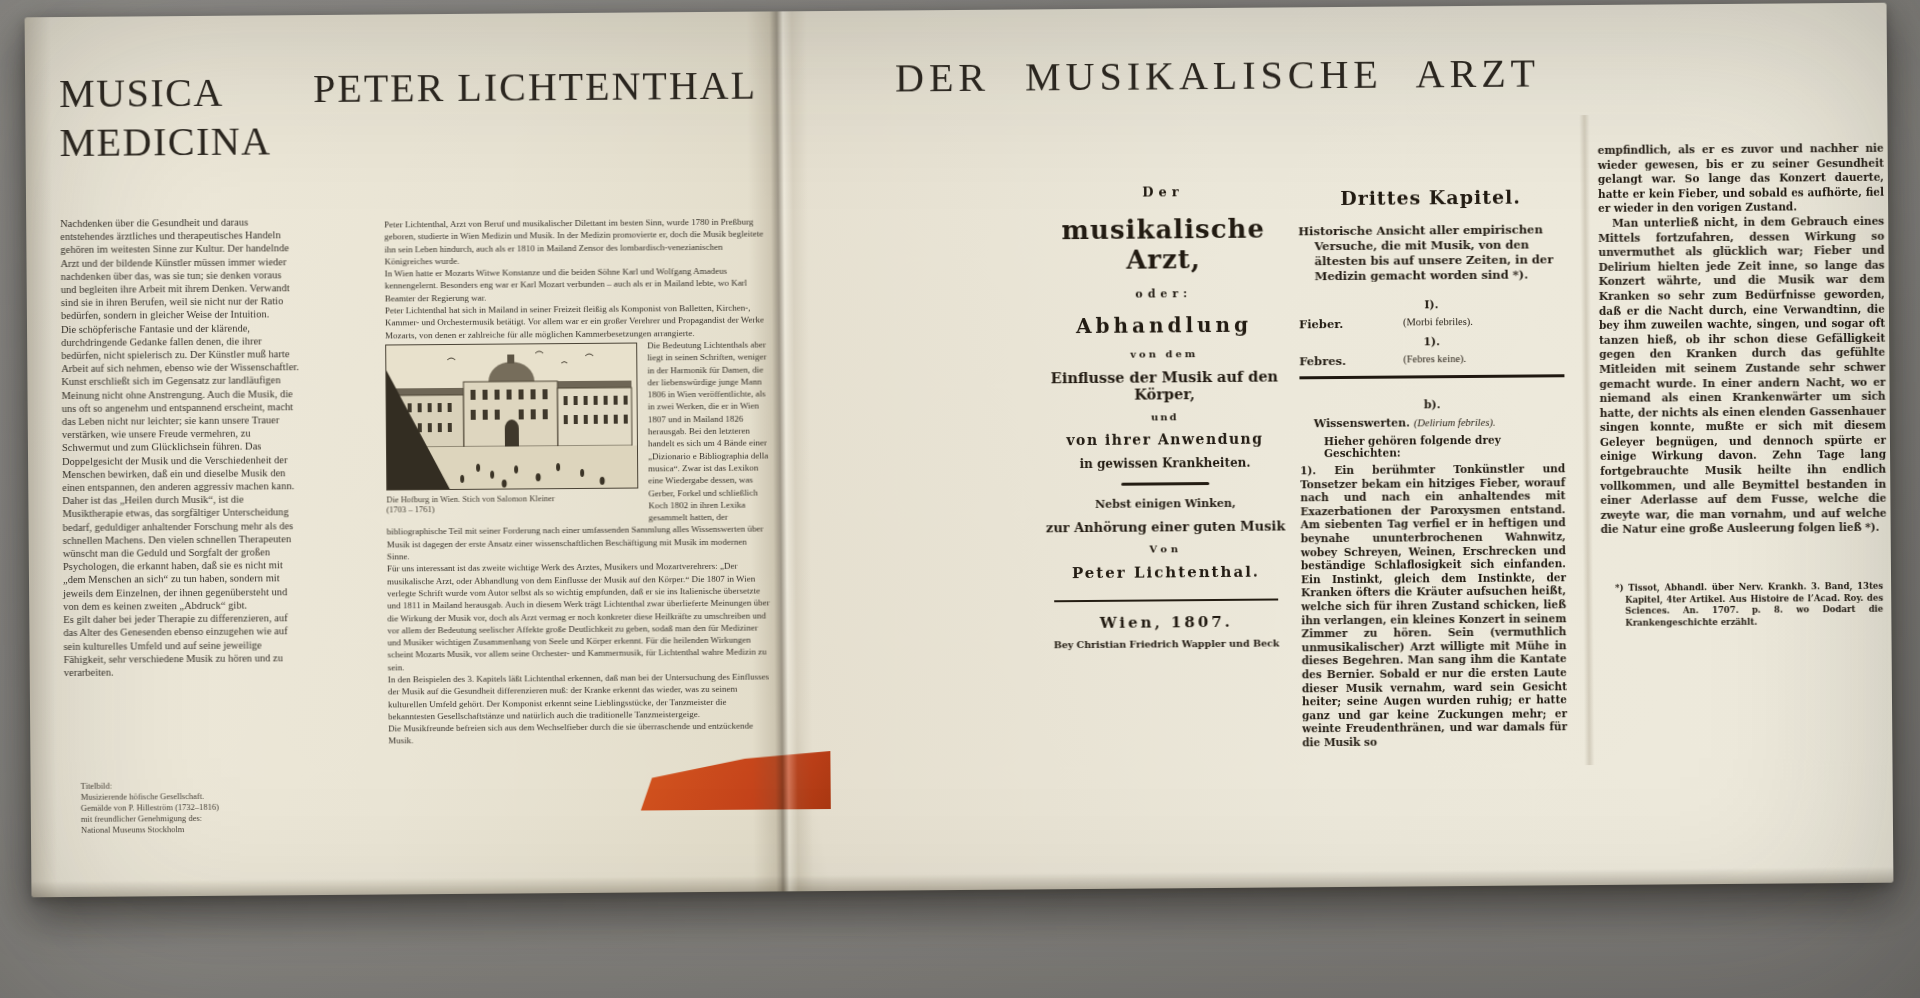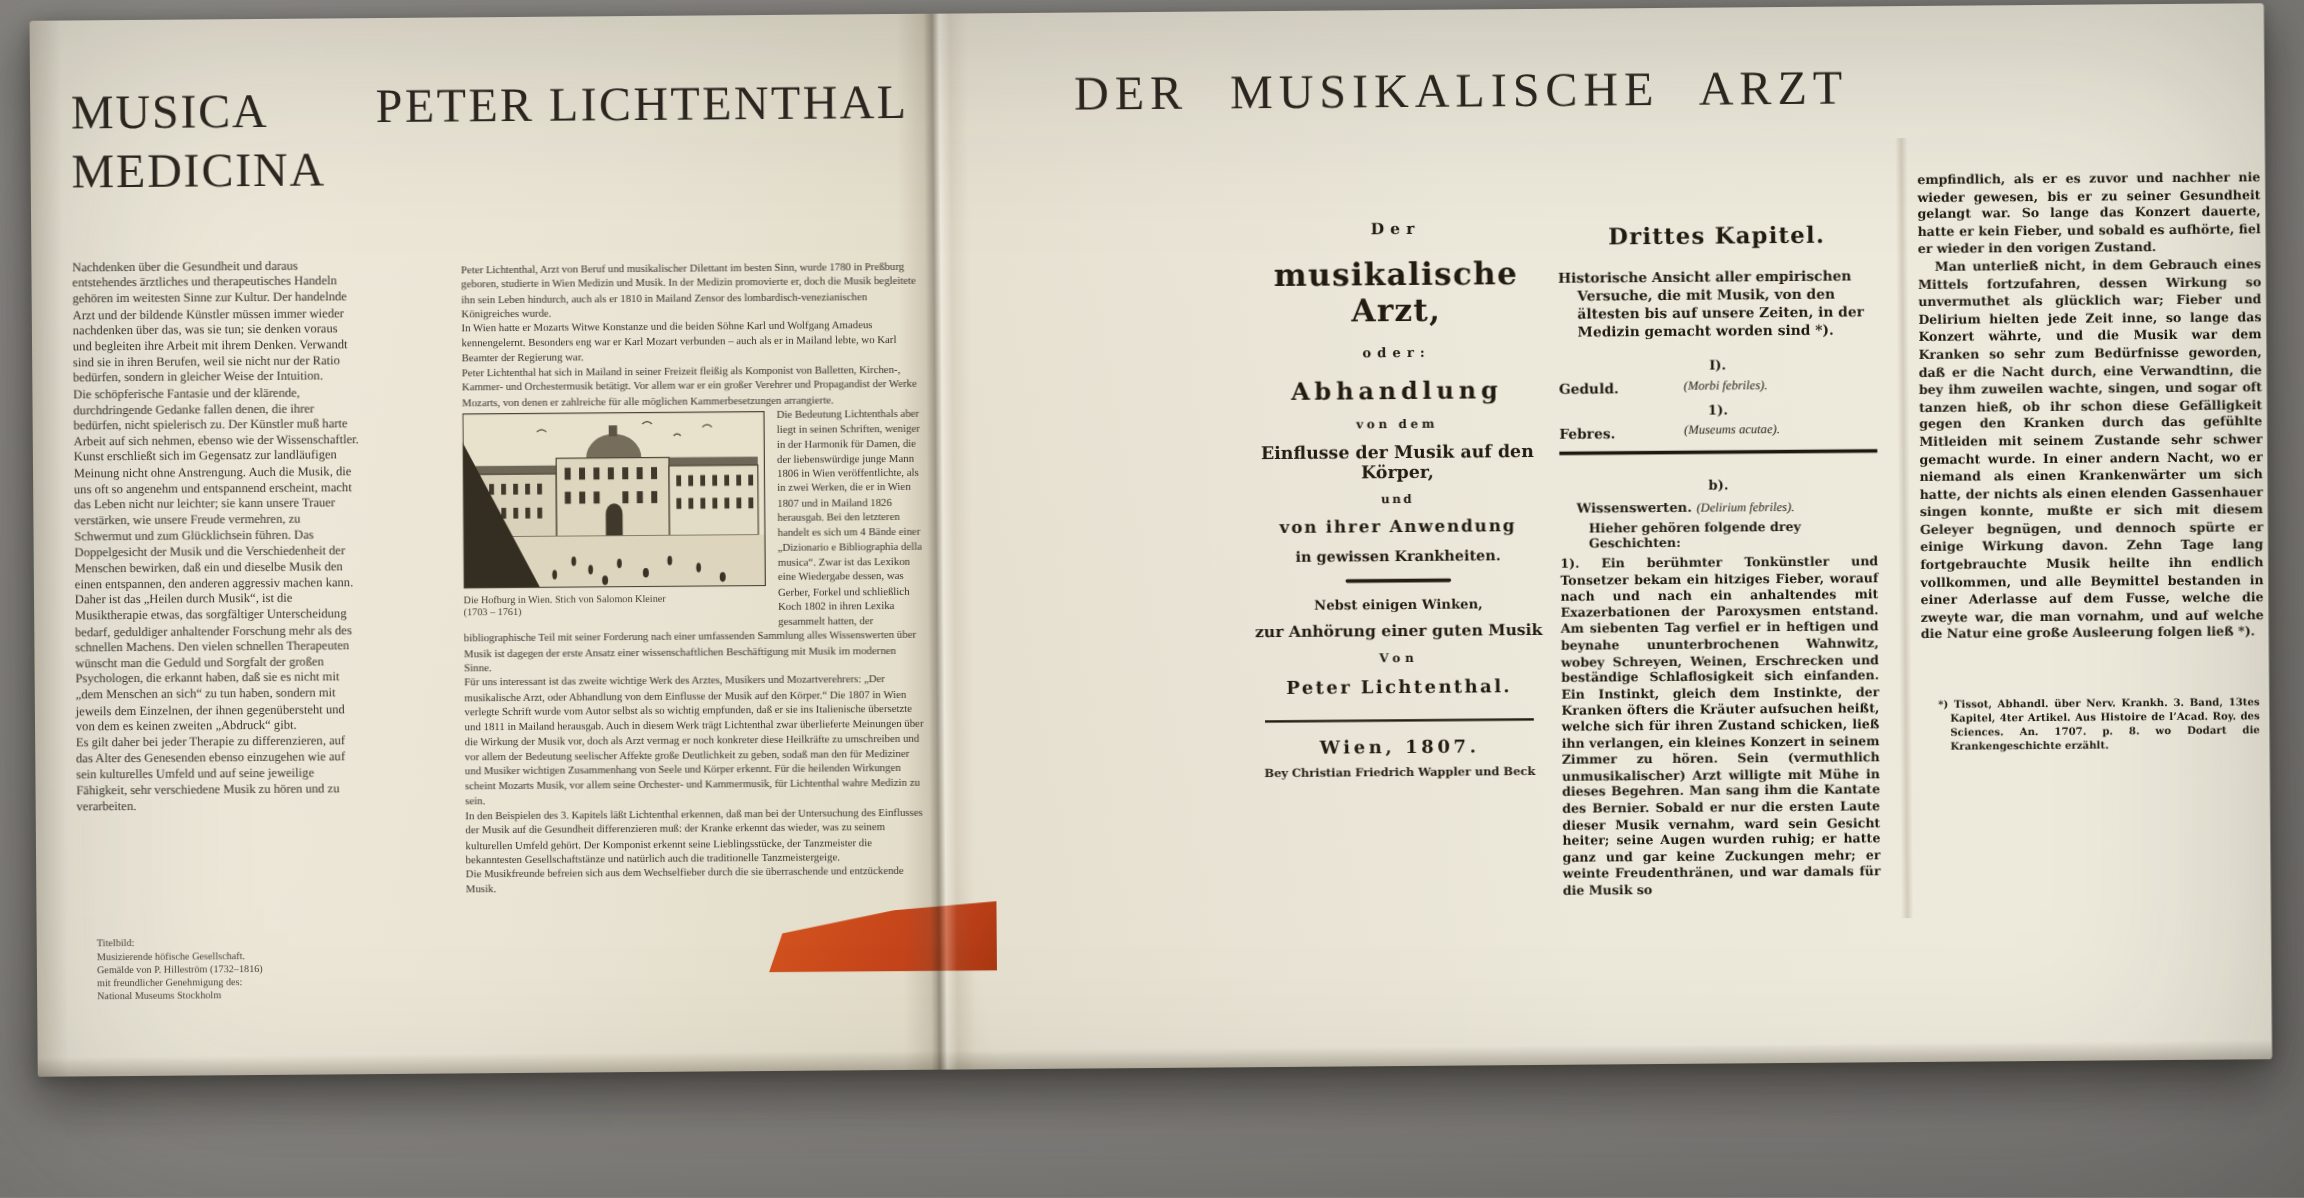--- a/index.html
+++ b/index.html
@@ -50,21 +50,21 @@
   .engraving{float:left;width:252px;margin:3px 10px 5px 0;}
   .engraving svg{display:block;width:252px;height:146px;}
   .engraving figcaption{font-size:8.5px;line-height:10.5px;color:#453f34;
           margin-top:4px;white-space:pre-line;}
 
   
   .arzt-title{position:absolute;left:120px;top:44px;font-size:40px;letter-spacing:5px;
           word-spacing:20px;color:#2c2720;font-weight:400;}
 
   .fraktur{font-family:"DejaVu Serif",serif;font-weight:700;color:#221b12;}
-  .antiqua{font-family:"Liberation Serif",serif;font-weight:400;color:#2a2319;font-style:italic;}
+  .antiqua{font-family:"Liberation Serif",serif;font-weight:400;color:#2a2319;}
 
   .facs-title{position:absolute;left:262px;top:150px;width:250px;text-align:center;padding-top:26px;}
   .ft{display:block;}
   .ft-1{font-size:13px;letter-spacing:5px;margin-bottom:15px;}
   .ft-2{font-size:26px;letter-spacing:1px;margin-bottom:13px;}
   .ft-3{font-size:11px;letter-spacing:5px;margin-bottom:13px;}
   .ft-4{font-size:20px;letter-spacing:4px;margin-bottom:11px;}
   .ft-5{font-size:10px;letter-spacing:3px;margin-bottom:9px;}
   .ft-6{font-size:14.5px;margin-bottom:9px;}
   .ft-7{font-size:10px;letter-spacing:2px;margin-bottom:9px;}
@@ -246,27 +246,27 @@
         <div class="rule-long"></div>
         <span class="ft ft-14">Wien, 1807.</span>
         <span class="ft ft-15">Bey Christian Friedrich Wappler und Beck</span>
       </div>
 
       <div class="facs-chapter fraktur">
         <h2>Drittes Kapitel.</h2>
         <p class="hang">Historische Ansicht aller empirischen Versuche, die mit Musik, von den ältesten bis auf unsere Zeiten, in der Medizin gemacht worden sind *).</p>
         <div class="ctr">I).</div>
         <div class="pair">
-          <span class="lbl">Geduld.</span>
+          <span class="lbl">Fieber.</span>
           <span class="antiqua">(Morbi febriles).</span>
         </div>
         <div class="ctr">1).</div>
         <div class="pair">
           <span class="lbl">Febres.</span>
-          <span class="antiqua">(Museums acutae).</span>
+          <span class="antiqua">(Febres keine).</span>
         </div>
         <div class="rule-thick"></div>
         <div class="ctr">b).</div>
         <p class="dl-line">
           <span>Wissenswerten.</span>
           <span class="antiqua">(Delirium febriles).</span>
         </p>
         <p class="intro-line">Hieher gehören folgende drey Geschichten:</p>
         <p class="story">1). Ein berühmter Tonkünstler und Tonsetzer bekam ein hitziges Fieber, worauf nach und nach ein anhaltendes mit Exazerbationen der Paroxysmen entstand. Am siebenten Tag verfiel er in heftigen und beynahe ununterbrochenen Wahnwitz, wobey Schreyen, Weinen, Erschrecken und beständige Schlaflosigkeit sich einfanden. Ein Instinkt, gleich dem Instinkte, der Kranken öfters die Kräuter aufsuchen heißt, welche sich für ihren Zustand schicken, ließ ihn verlangen, ein kleines Konzert in seinem Zimmer zu hören. Sein (vermuthlich unmusikalischer) Arzt willigte mit Mühe in dieses Begehren. Man sang ihm die Kantate des Bernier. Sobald er nur die ersten Laute dieser Musik vernahm, ward sein Gesicht heiter; seine Augen wurden ruhig; er hatte ganz und gar keine Zuckungen mehr; er weinte Freudenthränen, und war damals für die Musik so</p>
       </div>

